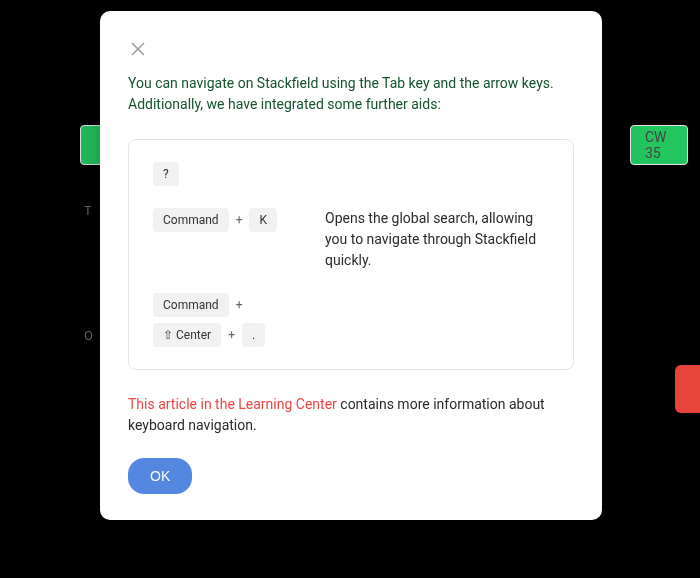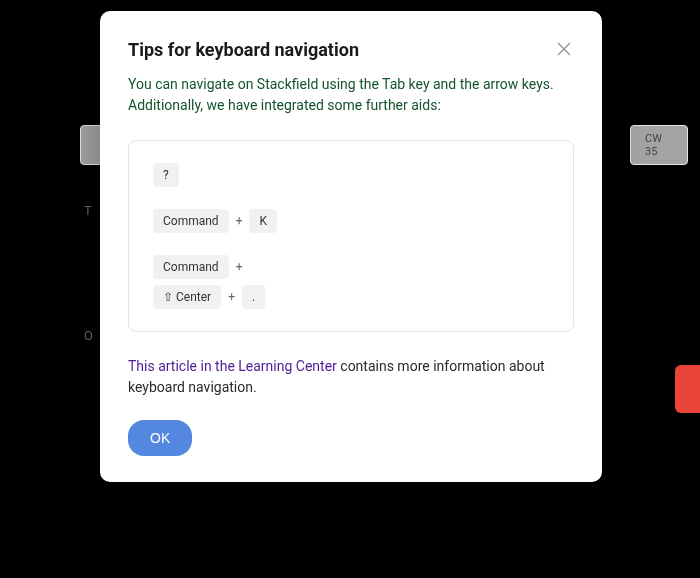--- a/index.html
+++ b/index.html
@@ -11,25 +11,25 @@
       position: relative;
       overflow: hidden;
     }
     .backdrop {
       position: absolute;
       inset: 0;
       background: rgba(0,0,0,0.78);
     }
     .bg-chip {
       position: absolute;
-      background: #a3a3a3;
+      background: #22c55e;
       border: 1px solid #e5e5e5;
       border-radius: 4px;
       padding: 8px 14px;
-      font-size: 11px;
+      font-size: 14px;
       color: #444;
     }
     .bg-left {
       left: 80px;
       top: 125px;
       width: 200px;
       height: 40px;
     }
     .bg-right {
       right: 12px;
@@ -133,21 +133,21 @@
       line-height: 1.5;
       color: #2a2a2a;
     }
     .footer-text {
       font-size: 14px;
       line-height: 1.5;
       color: #2a2a2a;
       margin-bottom: 22px;
     }
     .link {
-      color: #4c1d95;
+      color: #ef4444;
       cursor: pointer;
     }
     .ok-btn {
       background: #5487df;
       color: #fff;
       border: none;
       border-radius: 16px;
       padding: 10px 22px;
       font-size: 14px;
       cursor: pointer;
@@ -159,21 +159,20 @@
 <div class="backdrop">
   <div class="bg-chip bg-left"></div>
   <div class="bg-chip bg-right">CW 35</div>
   <div class="bg-label" style="top:203px">T</div>
   <div class="bg-label" style="top:328px">O</div>
   <div class="bg-red"></div>
 </div>
 
 <div class="modal">
   <div class="modal-header">
-    <div class="modal-title">Tips for keyboard navigation</div>
     <div class="close-btn">
       <svg viewBox="0 0 14 14" fill="none" stroke="currentColor" stroke-width="1.5">
         <line x1="1" y1="1" x2="13" y2="13"></line>
         <line x1="13" y1="1" x2="1" y2="13"></line>
       </svg>
     </div>
   </div>
 
   <p class="intro">You can navigate on Stackfield using the Tab key and the arrow keys. Additionally, we have integrated some further aids:</p>
 
@@ -183,20 +182,21 @@
         <span class="key">?</span>
       </div>
     </div>
 
     <div class="tip-row">
       <div class="keys">
         <span class="key">Command</span>
         <span class="plus">+</span>
         <span class="key">K</span>
       </div>
+      <div class="desc">Opens the global search, allowing you to navigate through Stackfield quickly.</div>
     </div>
 
     <div class="tip-row">
       <div class="keys">
         <span class="key">Command</span>
         <span class="plus">+</span>
         <span class="key">⇧ Center</span>
         <span class="plus">+</span>
         <span class="key">.</span>
       </div>

